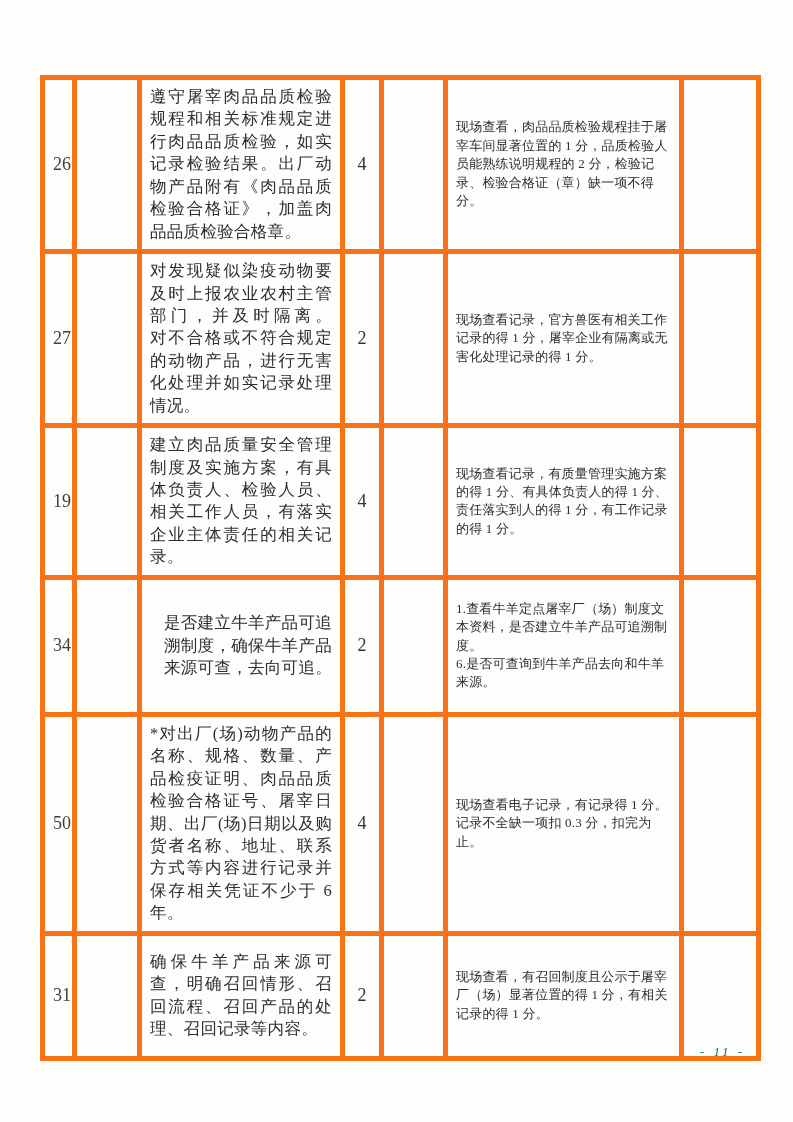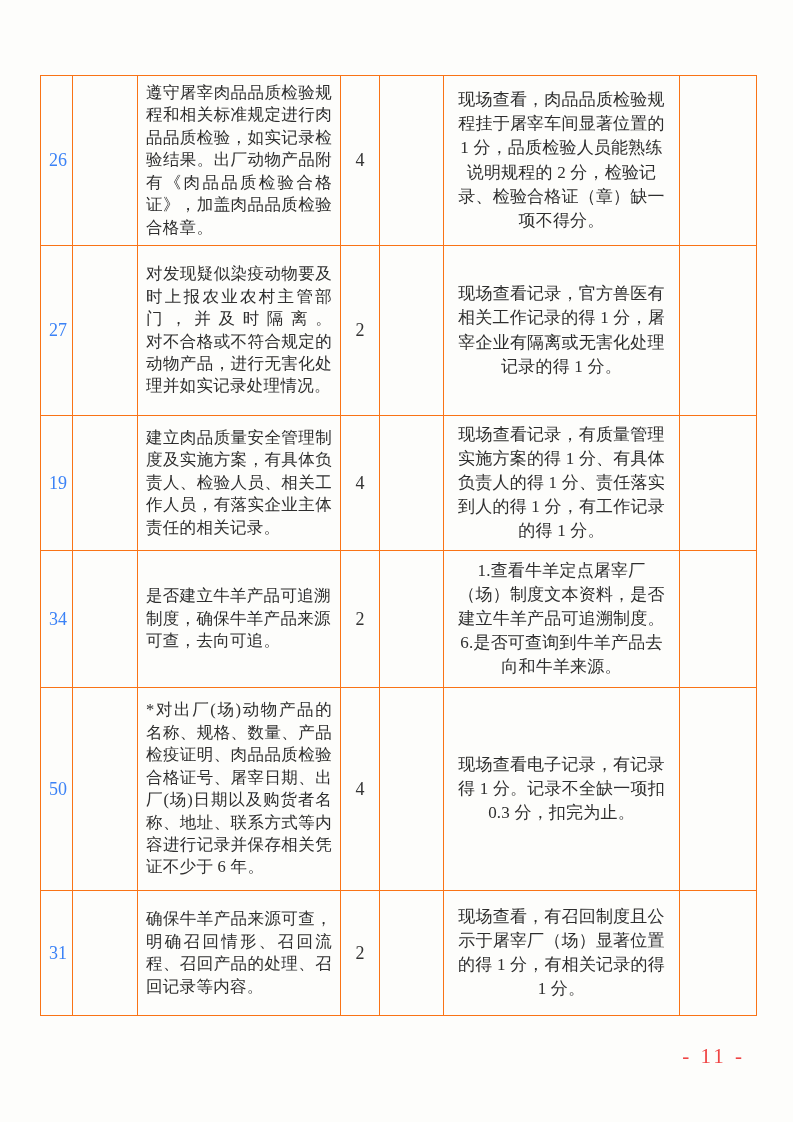--- a/index.html
+++ b/index.html
@@ -20,66 +20,67 @@
   table.score-table {
     position: absolute;
     left: 40px;
     top: 75px;
     width: 716px;
     height: 930px;
     border-collapse: collapse;
     table-layout: fixed;
   }
   table.score-table td {
-    border: 1px solid #f97316;
+    border: 5px solid #f97316;
     vertical-align: middle;
     padding: 6px 8px;
     box-sizing: border-box;
   }
   td.c-num {
     text-align: center;
     font-size: 18px;
     padding: 2px;
-    color: #3b82f6;
+    color: #404040;
   }
   td.c-crit {
     font-size: 16.5px;
     line-height: 1.36;
     text-align: justify;
     text-justify: inter-ideograph;
     white-space: pre-wrap;
     letter-spacing: 0.3px;
   }
   td.c-crit.ta-center {
-    text-align: left;
+    text-align: right;
   }
   td.c-score {
     text-align: center;
     font-size: 18px;
     padding: 2px;
     color: #333;
   }
   td.c-method {
-    font-size: 17px;
+    font-size: 13px;
     line-height: 1.42;
-    text-align: center;
+    text-align: left;
     white-space: pre-wrap;
     letter-spacing: 0.2px;
   }
   td.c-empty {
     padding: 0;
   }
   .page-footer {
     position: absolute;
     top: 1044px;
     right: 48px;
-    font-size: 21px;
+    font-size: 13px;
     letter-spacing: 3px;
-    color: #ef4444;
+    color: #0f766e;
     font-family: "Liberation Serif", "DejaVu Serif", serif;
+    font-style: italic;
   }
 </style>
 </head>
 <body>
 
 <div class="page">
 
   <table class="score-table">
     <colgroup>
       <col style="width:32px">

